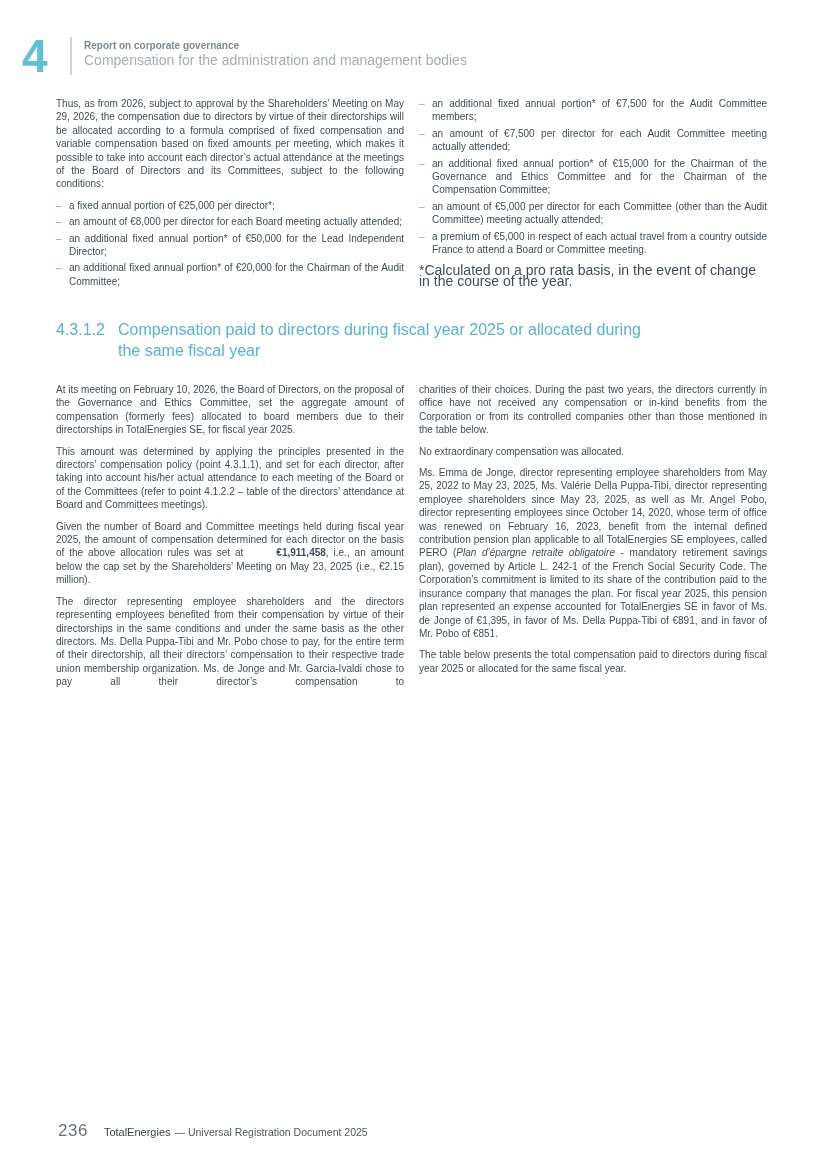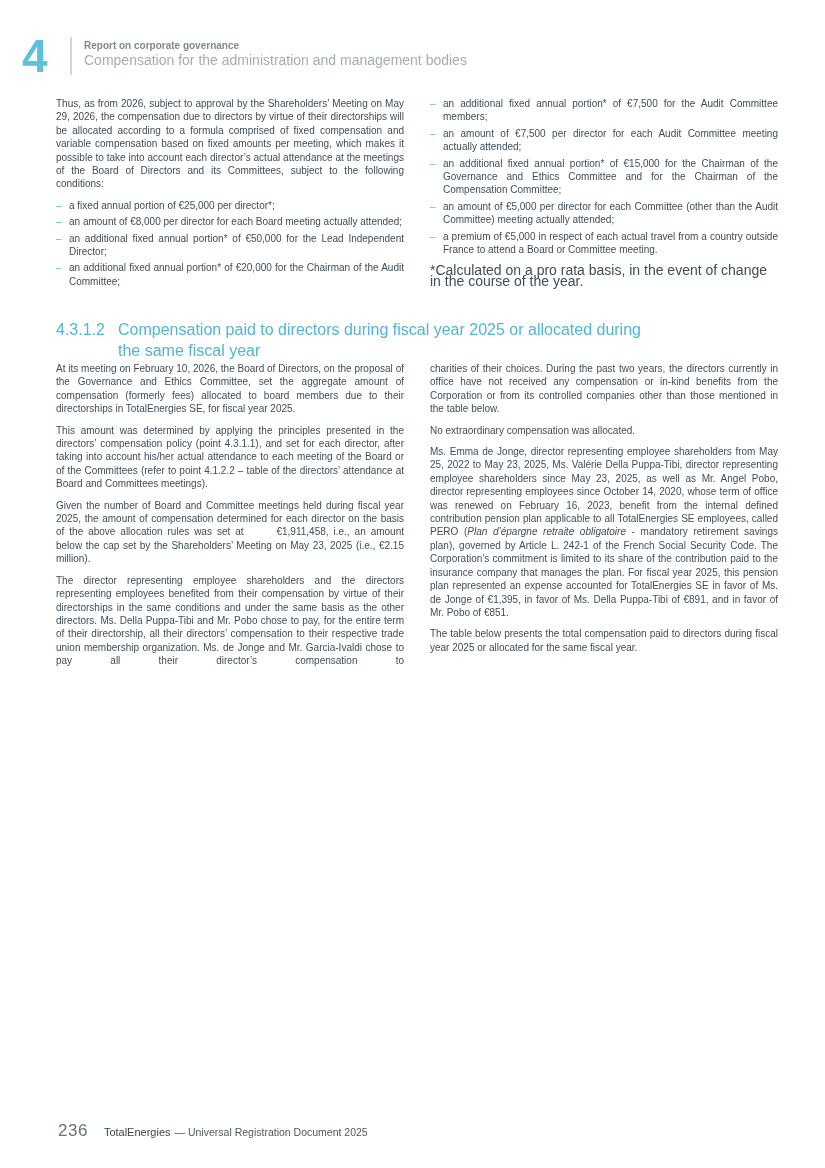--- a/index.html
+++ b/index.html
@@ -14,39 +14,39 @@
   .chapter-num { color:#5fc0d9; font-size:46px; font-weight:bold; line-height:44px; width:42px; }
   .hdiv { width:2px; background:#cfd4d7; height:38px; margin:3px 12px 0 6px; }
   .htext { padding-top:5px; }
   .htitle { font-weight:bold; color:#7e8991; font-size:10px; line-height:14px; }
   .hsub { color:#a4adb3; font-size:14px; line-height:14px; }
 
   
   .block { position:absolute; left:56px; width:722px; }
   #intro { top:97px; }
   #section-head { top:319px; }
-  #main { top:362px; }
-  .cols { display:flex; gap:26px; }
+  #main { top:383px; }
+  .cols { display:flex; gap:15px; }
   .col { width:348px; }
 
   p.body { font-size:10px; line-height:13.4px; text-align:justify; margin-bottom:8px; }
   p.justify-last { text-align-last:justify; }
 
   ul.bullets { list-style:none; margin-top:4px; }
   ul.bullets li { position:relative; padding-left:13px; font-size:10px; line-height:13.4px; text-align:justify; margin-bottom:3px; }
   .dash { position:absolute; left:0; top:0; color:#5fb7cf; }
 
   .footnote { font-size:14px; line-height:11px; margin-top:9px; text-align:left; }
 
   
   .sec-heading { display:flex; color:#52b5d2; font-weight:normal; font-size:16px; line-height:21px; }
   .sec-num { width:62px; flex:0 0 62px; }
   .sec-title div { white-space:nowrap; }
 
-  strong { font-weight:normal;padding-left:28px; }
+  strong { font-weight:bold;padding-left:28px; }
   em { font-style:italic; }
 
   
   .footer { position:absolute; top:1121px; left:22px; display:flex; align-items:baseline;margin-left:36px; }
   .pagenum { font-size:17px; color:#66727b; margin-right:16px; letter-spacing:0.5px; }
   .brand { font-weight:normal; font-size:11px; color:#39454e; }
   .doctitle { font-size:10.5px; color:#4d5961; margin-left:4px; }
 </style>
 </head>
 <body>

